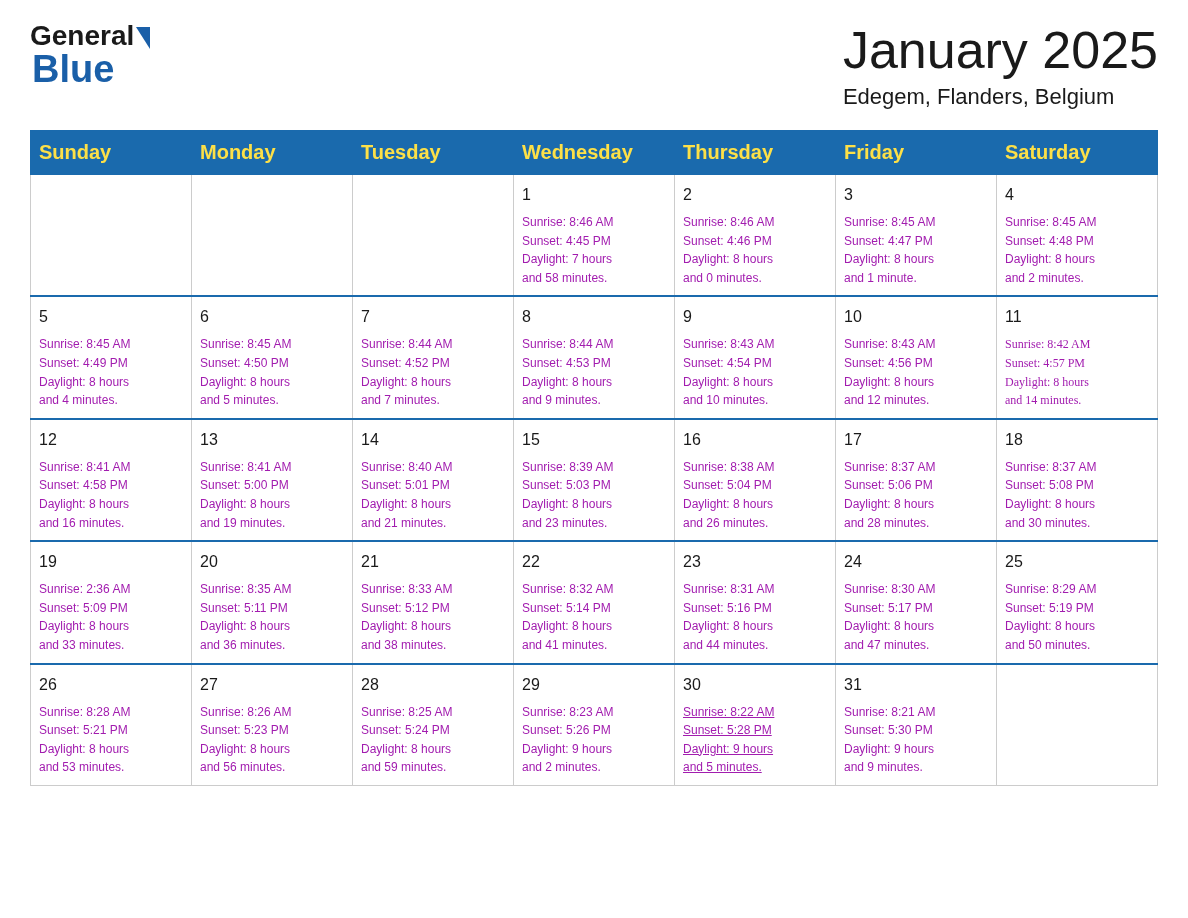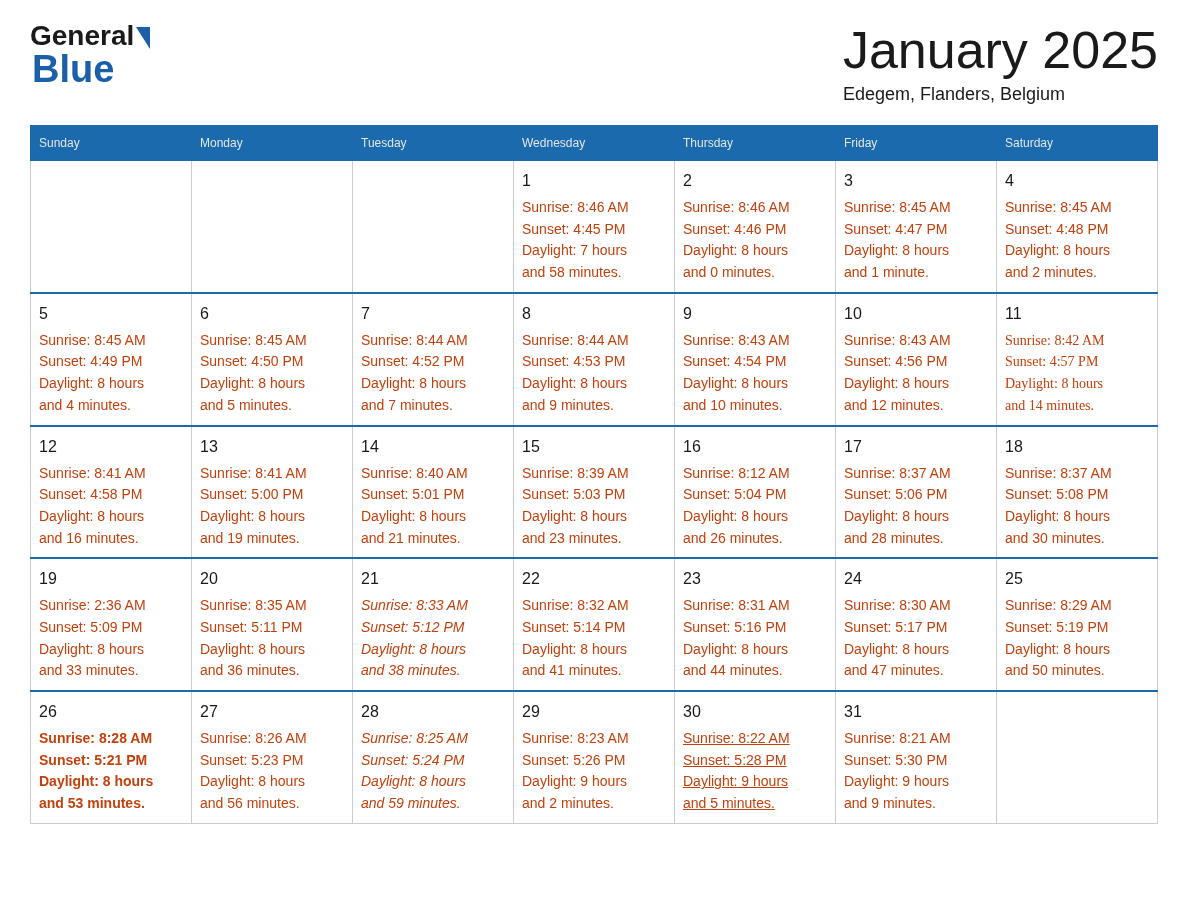--- a/index.html
+++ b/index.html
@@ -49,35 +49,35 @@
     }
     .title-section {
       text-align: left;
     }
     .month-title {
       font-size: 52px;
       color: #1a1a1a;
       font-weight: normal;
     }
     .location {
-      font-size: 18px;
+      font-size: 22px;
       color: #1a1a1a;
       margin-top: 4px;
     }
     .calendar {
       width: 100%;
       border-collapse: collapse;
     }
     .calendar th {
       background-color: #1a6aad;
-      color: #e5e5e5;
+      color: #fde047;
       padding: 10px 8px;
       text-align: left;
-      font-size: 12px;
-      font-weight: normal;
+      font-size: 20px;
+      font-weight: bold;
       border: 1px solid #1a6aad;
     }
     .calendar td {
       vertical-align: top;
       padding: 8px;
       border: 1px solid #cccccc;
       width: calc(100% / 7);
       min-height: 110px;
       font-size: 13px;
       color: #333333;
@@ -89,23 +89,24 @@
     .day-num {
       font-size: 16px;
       color: #1a1a1a;
       display: block;
       margin-bottom: 4px;
     }
     .row-separator td {
       border-top: 2px solid #1a6aad;
     }
     .day-info {
-      font-size: 14px;
-      color: #c2410c;
+      font-size: 12px;
+      color: #a21caf;
       line-height: 1.55;
+      margin-top: 6px;
     }
   </style>
 </head>
 <body>
 
 <div class="header">
   <div class="logo">
     <div class="logo-top">
       <span class="logo-general">General</span>
       <div class="logo-triangle"></div>
@@ -239,21 +240,21 @@
         </td>
         <td>
           <span class="day-num">15</span>
           <div class="day-info" style="white-space: pre-line;">Sunrise: 8:39 AM
 Sunset: 5:03 PM
 Daylight: 8 hours
 and 23 minutes.</div>
         </td>
         <td>
           <span class="day-num">16</span>
-          <div class="day-info" style="white-space: pre-line;">Sunrise: 8:12 AM
+          <div class="day-info" style="white-space: pre-line;">Sunrise: 8:38 AM
 Sunset: 5:04 PM
 Daylight: 8 hours
 and 26 minutes.</div>
         </td>
         <td>
           <span class="day-num">17</span>
           <div class="day-info" style="white-space: pre-line;">Sunrise: 8:37 AM
 Sunset: 5:06 PM
 Daylight: 8 hours
 and 28 minutes.</div>
@@ -276,21 +277,21 @@
         </td>
         <td>
           <span class="day-num">20</span>
           <div class="day-info" style="white-space: pre-line;">Sunrise: 8:35 AM
 Sunset: 5:11 PM
 Daylight: 8 hours
 and 36 minutes.</div>
         </td>
         <td>
           <span class="day-num">21</span>
-          <div class="day-info" style="white-space: pre-line; font-style: italic;">Sunrise: 8:33 AM
+          <div class="day-info" style="white-space: pre-line;">Sunrise: 8:33 AM
 Sunset: 5:12 PM
 Daylight: 8 hours
 and 38 minutes.</div>
         </td>
         <td>
           <span class="day-num">22</span>
           <div class="day-info" style="white-space: pre-line;">Sunrise: 8:32 AM
 Sunset: 5:14 PM
 Daylight: 8 hours
 and 41 minutes.</div>
@@ -313,35 +314,35 @@
           <span class="day-num">25</span>
           <div class="day-info" style="white-space: pre-line;">Sunrise: 8:29 AM
 Sunset: 5:19 PM
 Daylight: 8 hours
 and 50 minutes.</div>
         </td>
       </tr>
       <tr class="row-separator">
         <td>
           <span class="day-num">26</span>
-          <div class="day-info" style="white-space: pre-line; font-weight: bold;">Sunrise: 8:28 AM
+          <div class="day-info" style="white-space: pre-line;">Sunrise: 8:28 AM
 Sunset: 5:21 PM
 Daylight: 8 hours
 and 53 minutes.</div>
         </td>
         <td>
           <span class="day-num">27</span>
           <div class="day-info" style="white-space: pre-line;">Sunrise: 8:26 AM
 Sunset: 5:23 PM
 Daylight: 8 hours
 and 56 minutes.</div>
         </td>
         <td>
           <span class="day-num">28</span>
-          <div class="day-info" style="white-space: pre-line; font-style: italic;">Sunrise: 8:25 AM
+          <div class="day-info" style="white-space: pre-line;">Sunrise: 8:25 AM
 Sunset: 5:24 PM
 Daylight: 8 hours
 and 59 minutes.</div>
         </td>
         <td>
           <span class="day-num">29</span>
           <div class="day-info" style="white-space: pre-line;">Sunrise: 8:23 AM
 Sunset: 5:26 PM
 Daylight: 9 hours
 and 2 minutes.</div>

